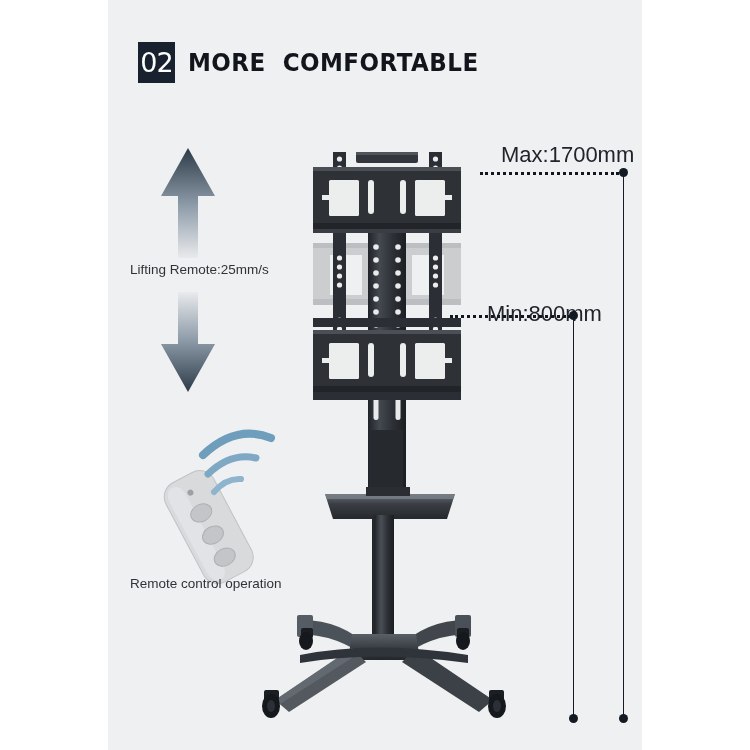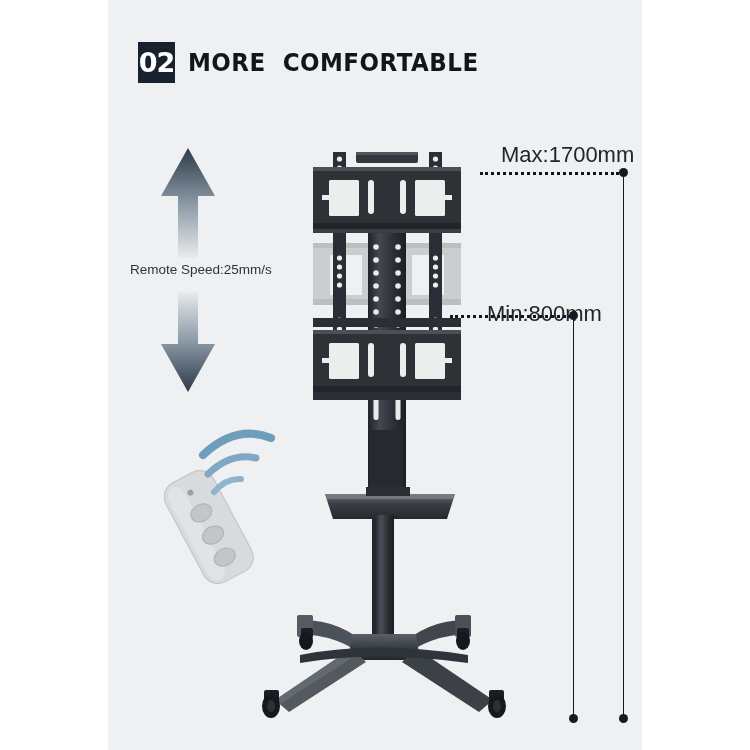--- a/index.html
+++ b/index.html
@@ -41,21 +41,21 @@
     display: flex;
     align-items: center;
   }
   .header-badge {
     width: 37px;
     height: 41px;
     background: #18222f;
     color: #ffffff;
     font-family: "DejaVu Sans", sans-serif;
     font-size: 27px;
-    font-weight: 700;
+    font-weight: 400;
     letter-spacing: -1px;
     display: flex;
     align-items: center;
     justify-content: center;
     box-sizing: border-box;
   }
   .header-title {
     margin-left: 13px;
     color: #12161c;
     font-family: "DejaVu Sans", sans-serif;
@@ -331,22 +331,23 @@
       <ellipse cx="205" cy="562" rx="11" ry="8.5" fill="#c3c5c8" stroke="#adb0b4" stroke-width="1"></ellipse>
     </g>
 
     <g fill="none" stroke-linecap="round">
       <path d="M214 492 Q226 478 241 479" stroke="#8fb4ce" stroke-width="6"></path>
       <path d="M208 474 Q231 452 256 458" stroke="#7fa8c4" stroke-width="7"></path>
       <path d="M203 455 Q236 424 271 438" stroke="#6f9dbc" stroke-width="8"></path>
     </g>
   </svg>
 
-  <div class="label" style="left:130px; top:262px;">Remote Speed:25mm/s</div>
-
+  <div class="label" style="left:130px; top:262px;">Lifting Remote:25mm/s</div>
+
+  <div class="label" style="left:130px; top:576px;">Remote control operation</div>
 
   <div class="dim-label" style="left:501px; top:142px;">Max:1700mm</div>
   <div class="dot-line" style="left:480px; top:172px; width:139px;"></div>
   <div class="dim-dot" style="left:619px; top:168px;"></div>
   <div class="dim-vline" style="left:623px; top:172px; height:546px;"></div>
   <div class="dim-dot" style="left:619px; top:714px;"></div>
 
   <div class="dim-label" style="left:487px; top:301px;">Min:800mm</div>
   <div class="dot-line" style="left:450px; top:315px; width:121px;"></div>
   <div class="dim-dot" style="left:569px; top:311px;"></div>

